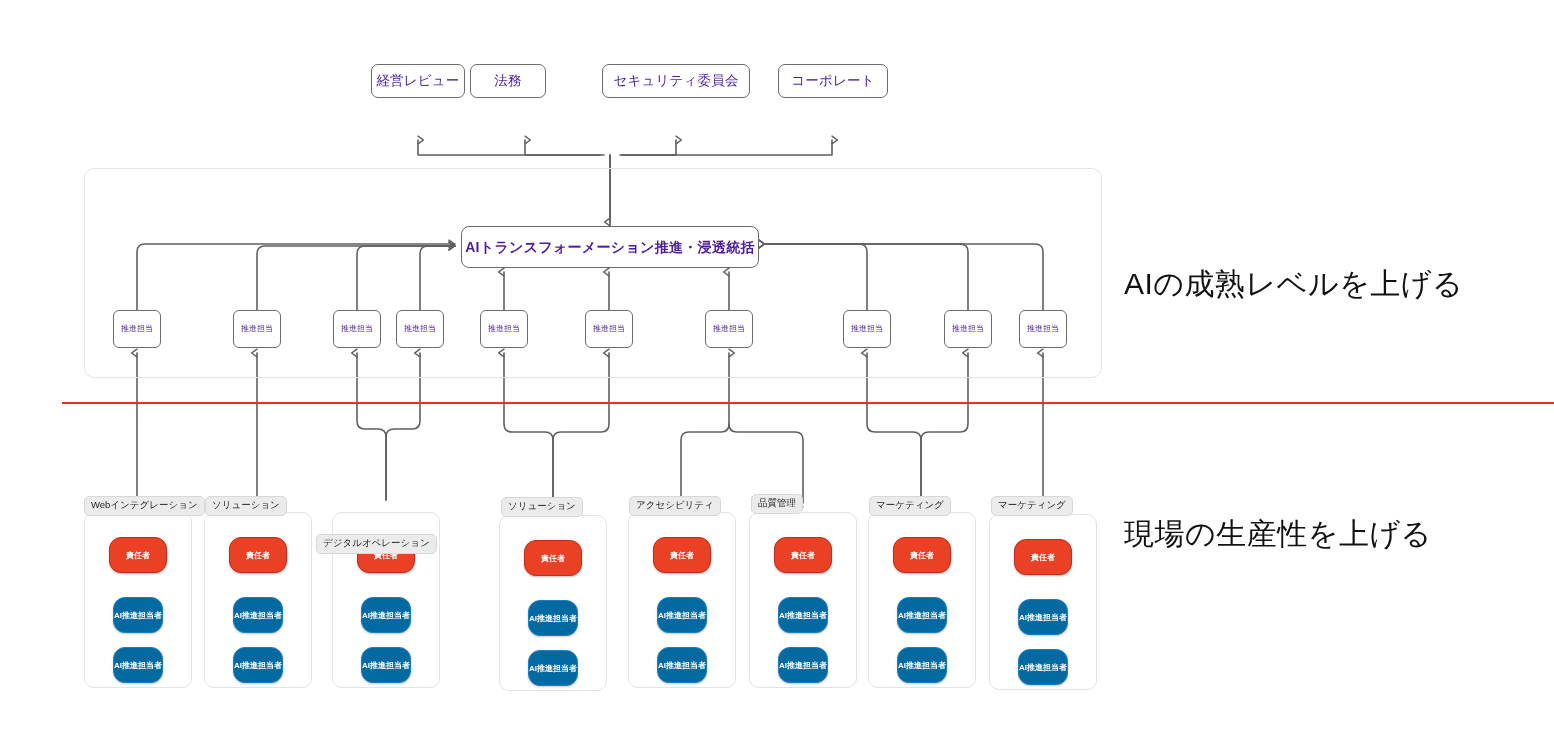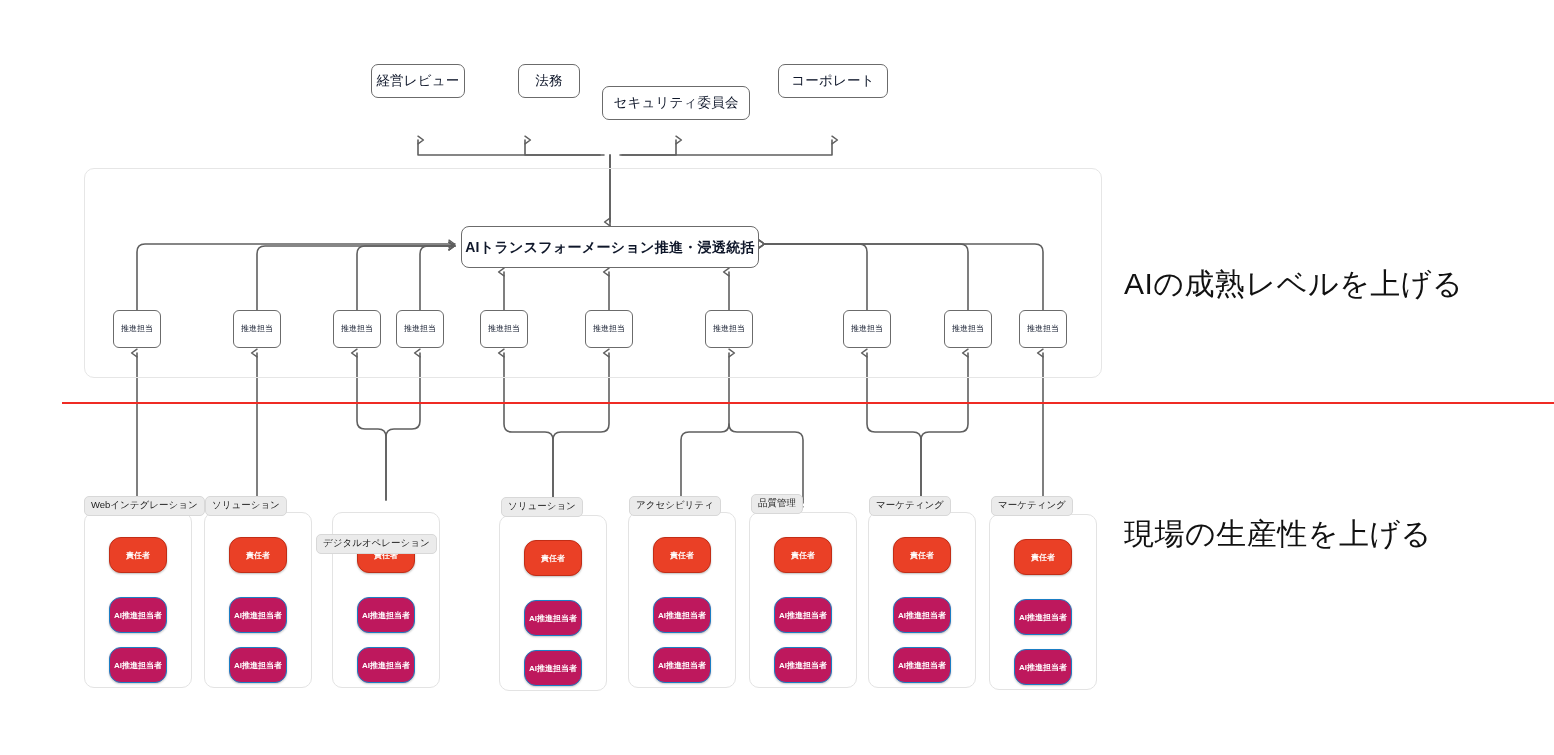--- a/index.html
+++ b/index.html
@@ -29,21 +29,21 @@
     height: 755px;
     pointer-events: none;
   }
   .node {
     position: absolute;
     box-sizing: border-box;
     display: flex;
     align-items: center;
     justify-content: center;
     text-align: center;
-    color: #0f172a;
+    color: #4c1d95;
     background: #ffffff;
     border: 1.6px solid #6b6b6b;
     border-radius: 7px;
     line-height: 1.15;
     z-index: 3;
   }
   .top-node {
     height: 34px;
     font-size: 13.5px;
     letter-spacing: 0.2px;
@@ -123,23 +123,23 @@
     white-space: nowrap;
   }
   .chip-lead {
     width: 58px;
     height: 36px;
     background: #ea4026;
     border: 1.4px solid #c22d16;
     box-shadow: 0 1px 2px rgba(0,0,0,0.25);
   }
   .chip-member {
-    width: 58px;
+    width: 50px;
     height: 36px;
-    background: #be185d;
+    background: #0369a1;
     border: 1.4px solid #1b7ec4;
     box-shadow: 0 1px 2px rgba(0,0,0,0.22);
   }
 </style>
 </head>
 <body>
 
 <div id="stage">
 
   <svg id="wires" viewBox="0 0 1554 755" xmlns="http://www.w3.org/2000/svg">
@@ -197,22 +197,22 @@
       <path d="M921,500 L921,440 Q921,432 913,432 L875,432 Q867,432 867,424 L867,353" marker-end="url(#arrowUp)"></path>
       <path d="M921,500 L921,440 Q921,432 929,432 L960,432 Q968,432 968,424 L968,353" marker-end="url(#arrowUp)"></path>
 
       <path d="M1043,502 L1043,353" marker-end="url(#arrowUp)"></path>
     </g>
   </svg>
 
   <div class="panel" style="left:84px; top:168px; width:1018px; height:210px;"></div>
 
   <div class="node top-node" style="left:371px; top:64px; width:94px;">経営レビュー</div>
-  <div class="node top-node" style="left:518px; top:64px; width:62px;">法務</div>
-  <div class="node top-node" style="left:602px; top:64px; width:148px;margin-top:22px;">セキュリティ委員会</div>
+  <div class="node top-node" style="left:470px; top:64px; width:76px;">法務</div>
+  <div class="node top-node" style="left:602px; top:64px; width:148px;">セキュリティ委員会</div>
   <div class="node top-node" style="left:778px; top:64px; width:110px;">コーポレート</div>
 
   <div class="node hub-node" style="left:461px; top:226px; width:298px;">AIトランスフォーメーション推進・浸透統括</div>
 
   <div class="node promoter-node" style="left:113px; top:310px;">推進担当</div>
   <div class="node promoter-node" style="left:233px; top:310px;">推進担当</div>
   <div class="node promoter-node" style="left:333px; top:310px;">推進担当</div>
   <div class="node promoter-node" style="left:396px; top:310px;">推進担当</div>
   <div class="node promoter-node" style="left:480px; top:310px;">推進担当</div>
   <div class="node promoter-node" style="left:585px; top:310px;">推進担当</div>

